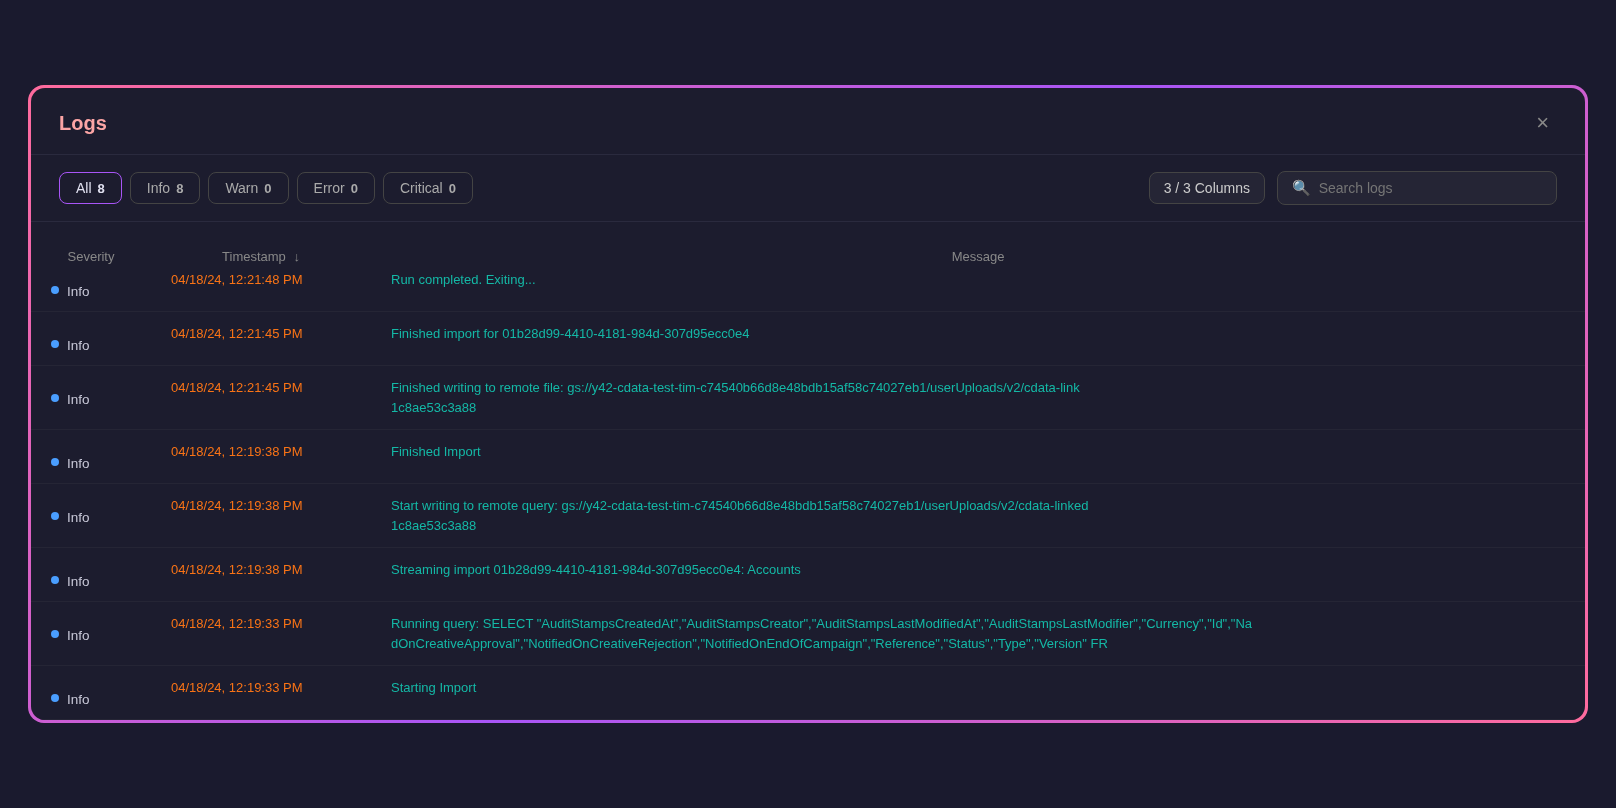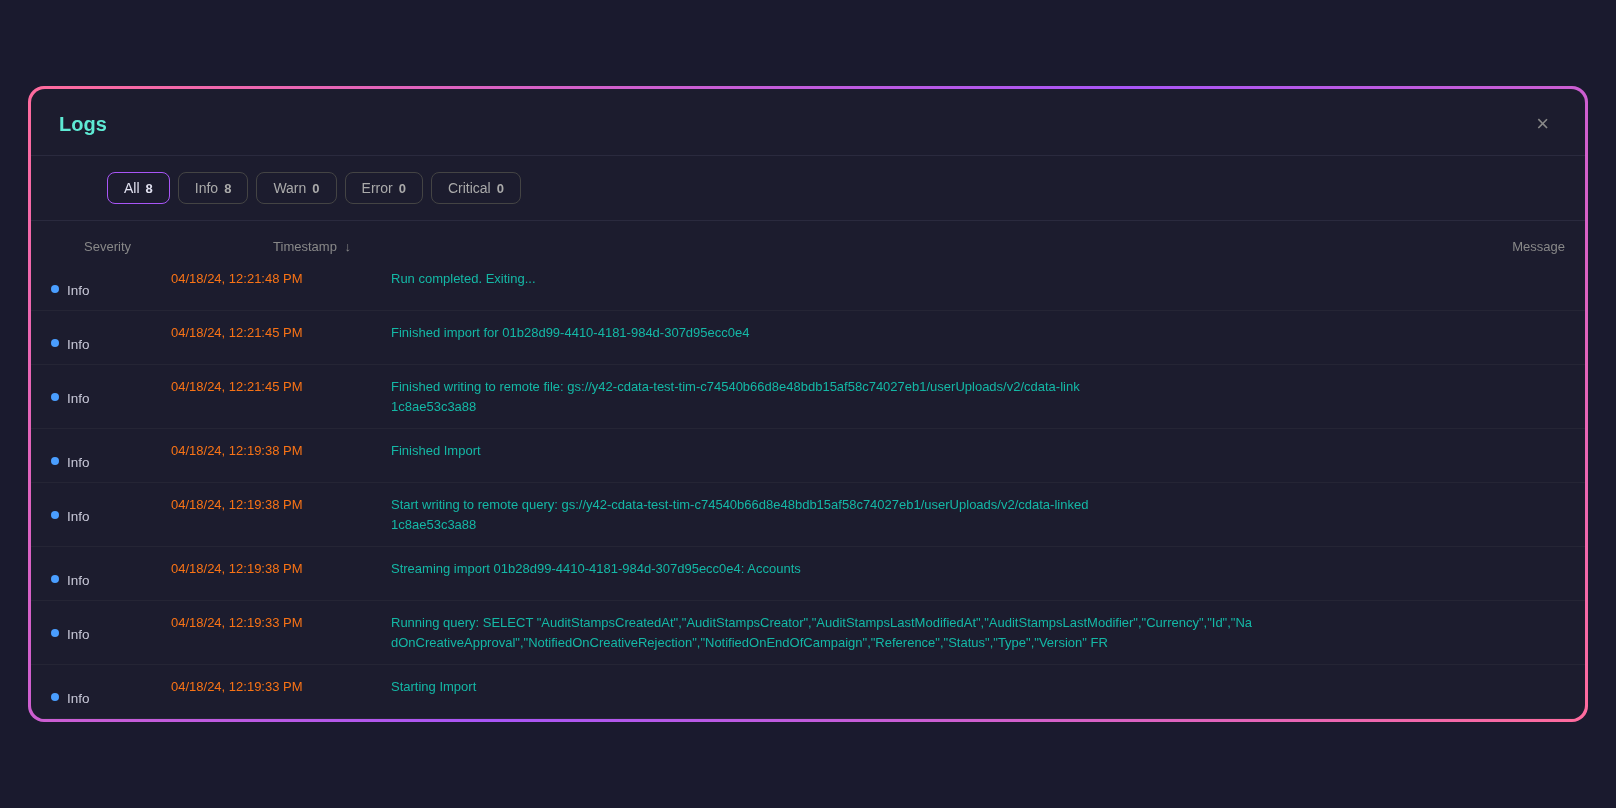--- a/index.html
+++ b/index.html
@@ -36,21 +36,21 @@
       display: flex;
       justify-content: space-between;
       align-items: center;
       padding: 20px 28px 16px;
       border-bottom: 1px solid #2a2a3e;
     }
 
     .modal-title {
       font-size: 20px;
       font-weight: 600;
-      color: #5eead4;
+      color: #fca5a5;
     }
 
     .close-btn {
       background: none;
       border: none;
       color: #888;
       font-size: 22px;
       cursor: pointer;
       line-height: 1;
       padding: 4px 8px;
@@ -82,21 +82,20 @@
       cursor: pointer;
       display: flex;
       align-items: center;
       gap: 6px;
       transition: all 0.2s;
     }
 
     .tab-btn.active {
       border-color: #a855f7;
       color: #e0e0f0;
-      margin-left: 48px;
     }
 
     .tab-count {
       font-size: 13px;
       font-weight: 600;
     }
 
     .tab-btn.active .tab-count {
       color: #e0e0f0;
     }
@@ -150,28 +149,28 @@
       max-height: 600px;
     }
 
     table {
       width: 100%;
       border-collapse: collapse;
     }
 
     thead th {
       padding: 10px 20px;
-      text-align: right;
+      text-align: center;
       color: #888;
       font-size: 13px;
       font-weight: 500;
       border-bottom: 1px solid #2a2a3e;
       background: #1c1c2e;
       position: sticky;
-      top: 8px;
+      top: 17px;
       z-index: 1;
     }
 
     thead th .sort-arrow {
       margin-left: 4px;
       color: #888;
     }
 
     tbody tr {
       border-bottom: 1px solid #252535;
@@ -254,20 +253,27 @@
           </button>
           <button class="tab-btn">
             <span>Error</span>
             <span class="tab-count">0</span>
           </button>
           <button class="tab-btn">
             <span>Critical</span>
             <span class="tab-count">0</span>
           </button>
         </div>
+      <div class="toolbar-right">
+        <button class="columns-btn">3 / 3 Columns</button>
+        <div class="search-box">
+          <span class="search-icon">🔍</span>
+          <input type="text" placeholder="Search logs" style="">
+        </div>
+      </div>
     </div>
 
     <div class="table-container">
       <table>
         <thead>
           <tr>
 
           <th class="col-severity">Severity</th>
               <th class="col-timestamp">Timestamp <span class="sort-arrow">↓</span></th>
               <th class="col-message">Message</th>

